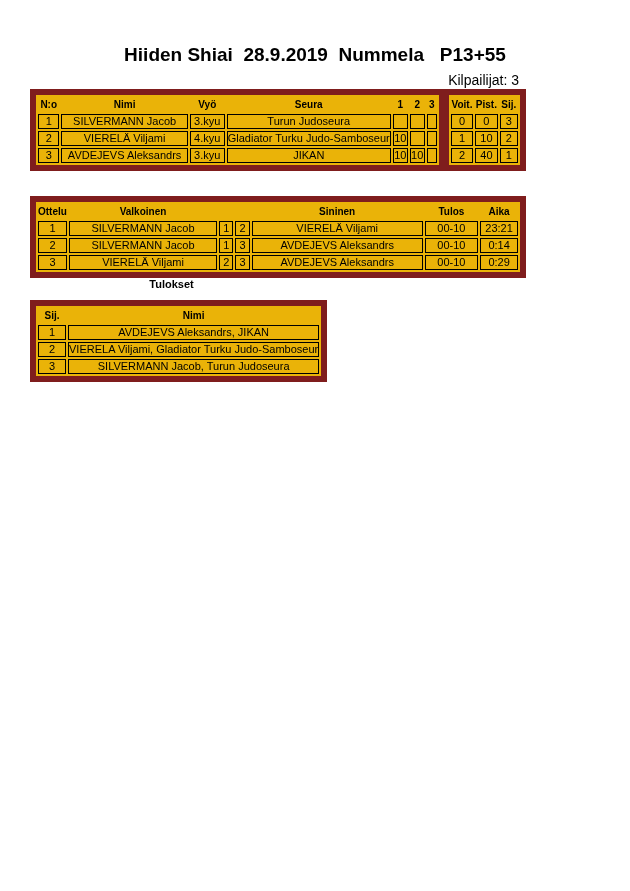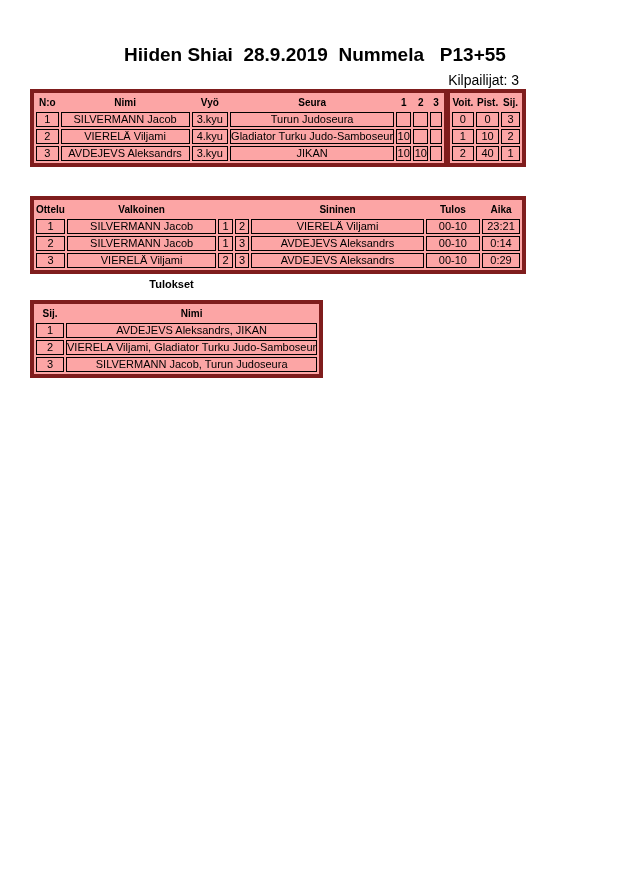--- a/index.html
+++ b/index.html
@@ -37,23 +37,23 @@
     font-size: 14px;
     white-space: pre;
   }
   .tbl-wrap { position: absolute; display: flex; align-items: flex-start; }
   #wrap-kilpailijat { top: 89px; left: 30px; }
   #wrap-ottelut     { top: 196px; left: 30px; border-radius: 6px; }
   #wrap-tulokset    { top: 300px; left: 30px; }
   table.box {
     border-collapse: separate;
     border-spacing: 2px;
-    border: 4px solid #7f1d1d;
+    border: 6px solid #7f1d1d;
     table-layout: fixed;
-    background: #fca5a5;
+    background: #eab308;
   }
   table.box th, table.box td {
     box-sizing: border-box;
     font-size: 11px;
     line-height: 13px;
     padding: 0;
     height: 15px;
     vertical-align: middle;
     white-space: nowrap;
     overflow: visible;

